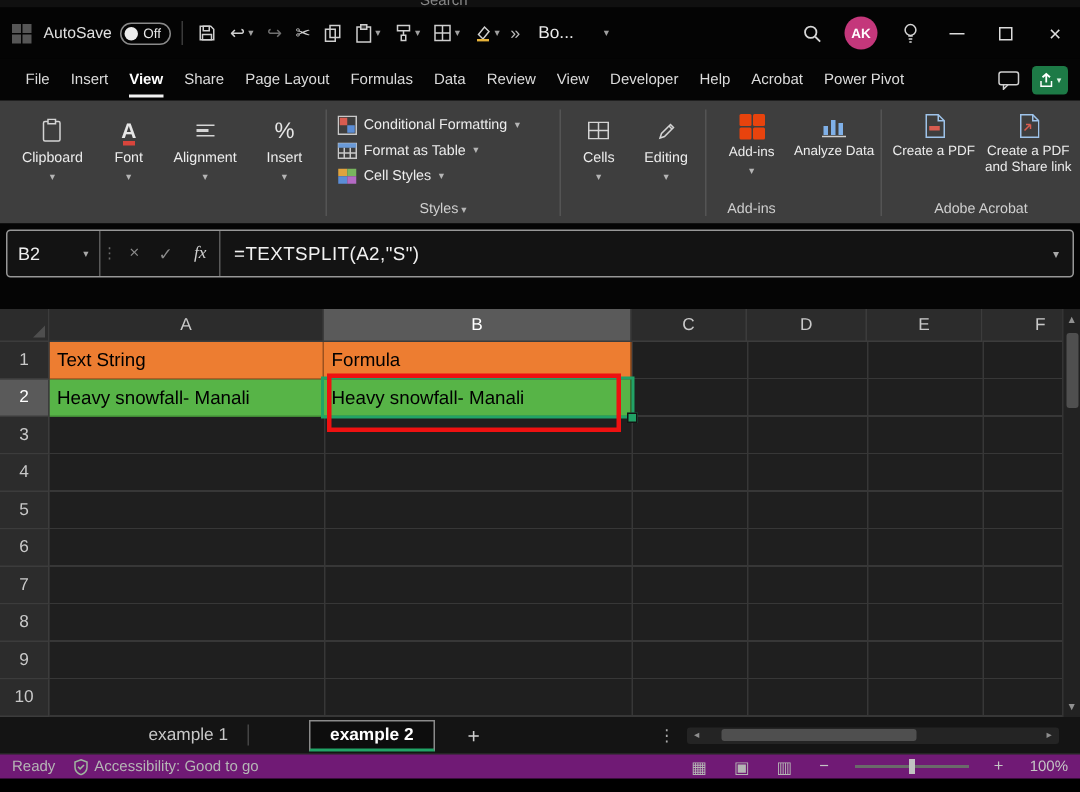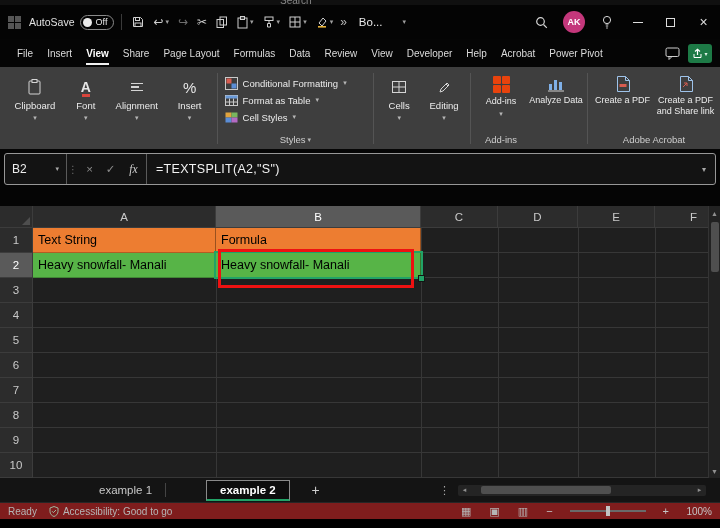--- a/index.html
+++ b/index.html
@@ -112,21 +112,21 @@
   .tab-sep { width:1px; height:14px; background:#444; }
   .addsheet { margin-left:16px; color:#cfcfcf; font-size:14px; width:20px; text-align:center; }
   .tab-spacer { flex:1; }
   .tb-dots { color:#aaa; font-size:11px; margin-right:8px; }
   .hscroll { width:248px; height:11px; background:#242424; display:flex; align-items:center; margin-right:14px; border-radius:2px; }
   .harrow { width:13px; color:#8f8f8f; font-size:7px; text-align:center; }
   .htrack { flex:1; height:11px; position:relative; }
   .hthumb { position:absolute; left:10px; top:1.5px; width:130px; height:8px; background:#4f4f4f; border-radius:2px; }
 
   
-  .statusbar { position:absolute; top:502px; left:0; right:0; height:17px; background:#7f1d1d; border-top:1px solid #262626; display:flex; align-items:center; padding:0 8px; font-size:10px; color:#b5b5b5; gap:12px; }
+  .statusbar { position:absolute; top:502px; left:0; right:0; height:17px; background:#701a75; border-top:1px solid #262626; display:flex; align-items:center; padding:0 8px; font-size:10px; color:#b5b5b5; gap:12px; }
   .sb-item { display:flex; align-items:center; gap:4px; }
   .sb-spacer { flex:1; }
   .viewbtn { font-size:11px; color:#b5b5b5; padding:0 3px; }
   .zoombtn { font-size:11px; color:#c5c5c5; padding:0 3px; }
   .zoom-track { width:76px; height:2px; background:#6a6a6a; position:relative; margin:0 2px; }
   .zoom-thumb { position:absolute; left:36px; top:-4px; width:4px; height:10px; background:#c2c2c2; }
   .zoom-pct { font-size:10px; color:#c5c5c5; min-width:28px; text-align:right; }
 
   
   .bottomstrip { position:absolute; top:519px; left:0; right:0; height:9px; background:#000; overflow:hidden; display:flex; align-items:flex-start; gap:26px; padding-left:26px; font-size:9px; color:#9a9a9a; }

